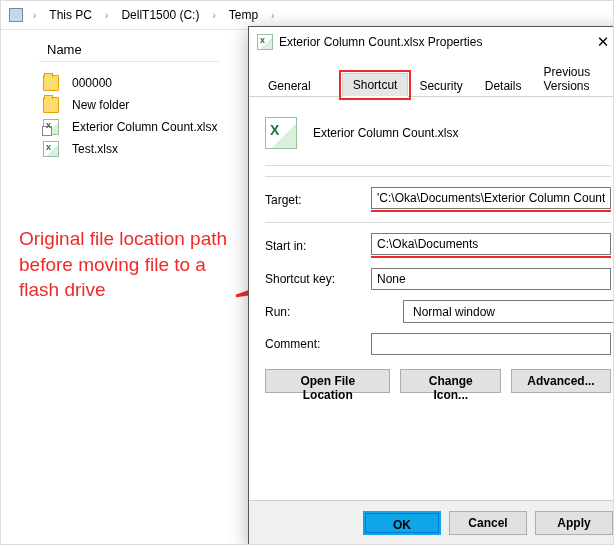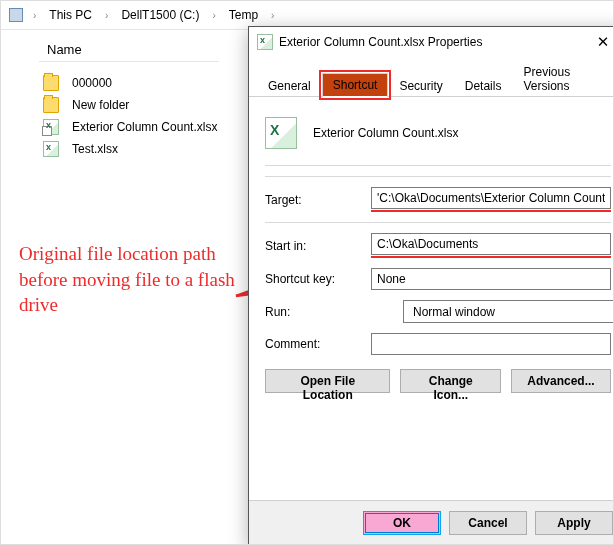--- a/index.html
+++ b/index.html
@@ -19,41 +19,41 @@
   .file-item { display: flex; align-items: center; gap: 13px; padding: 3px 4px; font-size: 12px; }
   .ficon { width: 16px; height: 16px; display: inline-block; }
   .ficon.folder { background: #fddb6d; border: 1px solid #e0a400; border-radius: 1px; position: relative; }
   .ficon.folder::before { content: ""; position: absolute; top: -3px; left: 0; width: 7px; height: 3px; background: #fddb6d; border: 1px solid #e0a400; border-bottom: none; }
   .ficon.xlsx { background: linear-gradient(135deg, #fff 0%, #fff 60%, #d8f0dc 60%, #d8f0dc 100%); border: 1px solid #99bfa1; position: relative; }
   .ficon.xlsx::after { content: "x"; position: absolute; left: 2px; top: 0; font-size: 9px; color: #1f7244; font-weight: bold; }
   .ficon.xlsx.shortcut::before { content: ""; position: absolute; left: -2px; bottom: -2px; width: 8px; height: 8px; background: #fff; border: 1px solid #888; }
 
   
   .annotation {
-    position: absolute; left: 18px; top: 240px; width: 220px;
-    font-family: Liberation Serif, serif; font-size: 19px; line-height: 1.35;
+    position: absolute; left: 18px; top: 225px; width: 220px;
+    font-family: Liberation Sans, sans-serif; font-size: 19px; line-height: 1.35;
     color: #EF2A2A; font-weight: 400; pointer-events: none;
   }
   .arrows { position: absolute; left: 0; top: 0; width: 614px; height: 545px; pointer-events: none; }
 
   
   .dialog {
     position: absolute; left: 247px; top: 25px; width: 380px; height: 520px;
     background: #fff; border: 1px solid #555; box-shadow: 0 4px 18px rgba(0,0,0,0.3);
     display: flex; flex-direction: column;
   }
   .titlebar { display: flex; align-items: center; padding: 6px 8px; }
   .titlebar .title-icon { width: 16px; height: 16px; margin-right: 6px; border: 1px solid #99bfa1; background: linear-gradient(135deg, #fff 0%, #fff 60%, #d8f0dc 60%); position: relative; }
   .titlebar .title-icon::after { content: "x"; position: absolute; left: 2px; top: 0; font-size: 9px; color: #1f7244; font-weight: bold; }
   .titlebar .title { flex: 1; font-size: 12px; }
   .titlebar .close { width: 32px; text-align: center; font-size: 15px; font-family: Arial; cursor: pointer; }
 
   .tabs { display: flex; padding: 0 8px; margin-top: 2px; border-bottom: 1px solid #d0d0d0; font-size: 12px; align-items: flex-end; }
   .tab { padding: 4px 10px; border: 1px solid transparent; border-bottom: none; cursor: pointer; position: relative; top: 1px; }
-  .tab.active { background: #c2410c; border-color: #d0d0d0; border-bottom: 1px solid #fff; }
+  .tab.active { background: #e5e5e5; border-color: #d0d0d0; border-bottom: 1px solid #fff; margin-left: 20px; }
   .highlight-box { outline: 2px solid #EF2A2A; outline-offset: 1px; }
 
   .tab-content { flex: 1; padding: 14px 16px 10px; overflow: hidden; }
   .icon-row { display: flex; align-items: center; gap: 12px; padding: 6px 0; }
   .big-icon { width: 32px; height: 32px; border: 1px solid #99bfa1; background: linear-gradient(135deg, #fff 0%, #fff 60%, #d8f0dc 60%); position: relative; }
   .big-icon::after { content: "X"; position: absolute; left: 4px; top: 4px; font-size: 14px; color: #1f7244; font-weight: bold; }
   .name-line { flex: 1; padding: 4px; }
 
   .hr { border: none; border-top: 1px solid #d9d9d9; margin: 10px 0; }
 
@@ -67,21 +67,21 @@
   .readonly { padding: 2px 0; }
   .underline-red { border-bottom: 2px solid #EF2A2A; padding-bottom: 1px; }
 
   .btn-row { display: flex; gap: 10px; justify-content: center; margin: 14px 0 8px; }
   .btn-row button, .footer button {
     min-width: 100px; padding: 4px 10px; font-family: inherit; font-size: 12px;
     background: #e1e1e1; border: 1px solid #adadad; cursor: pointer; height: 24px; font-weight: bold;
   }
 
   .footer { display: flex; justify-content: flex-end; gap: 8px; padding: 10px 14px; border-top: 1px solid #d0d0d0; background: #f0f0f0; }
-  .footer .ok { background: #f9a8d4; border: 1px solid #0ea5e9; outline: 1px solid #0078d7; outline-offset: -3px; min-width: 78px; }
+  .footer .ok { background: #0ea5e9; border: 3px solid #0ea5e9; outline: 1px solid #0078d7; outline-offset: -3px; min-width: 78px; }
   .footer button { min-width: 78px; }
 </style>
 </head>
 <body>
 
 <div class="root">
 
   <div class="breadcrumb">
     <span class="pc-icon"></span>
     <span class="chevron">›</span>

